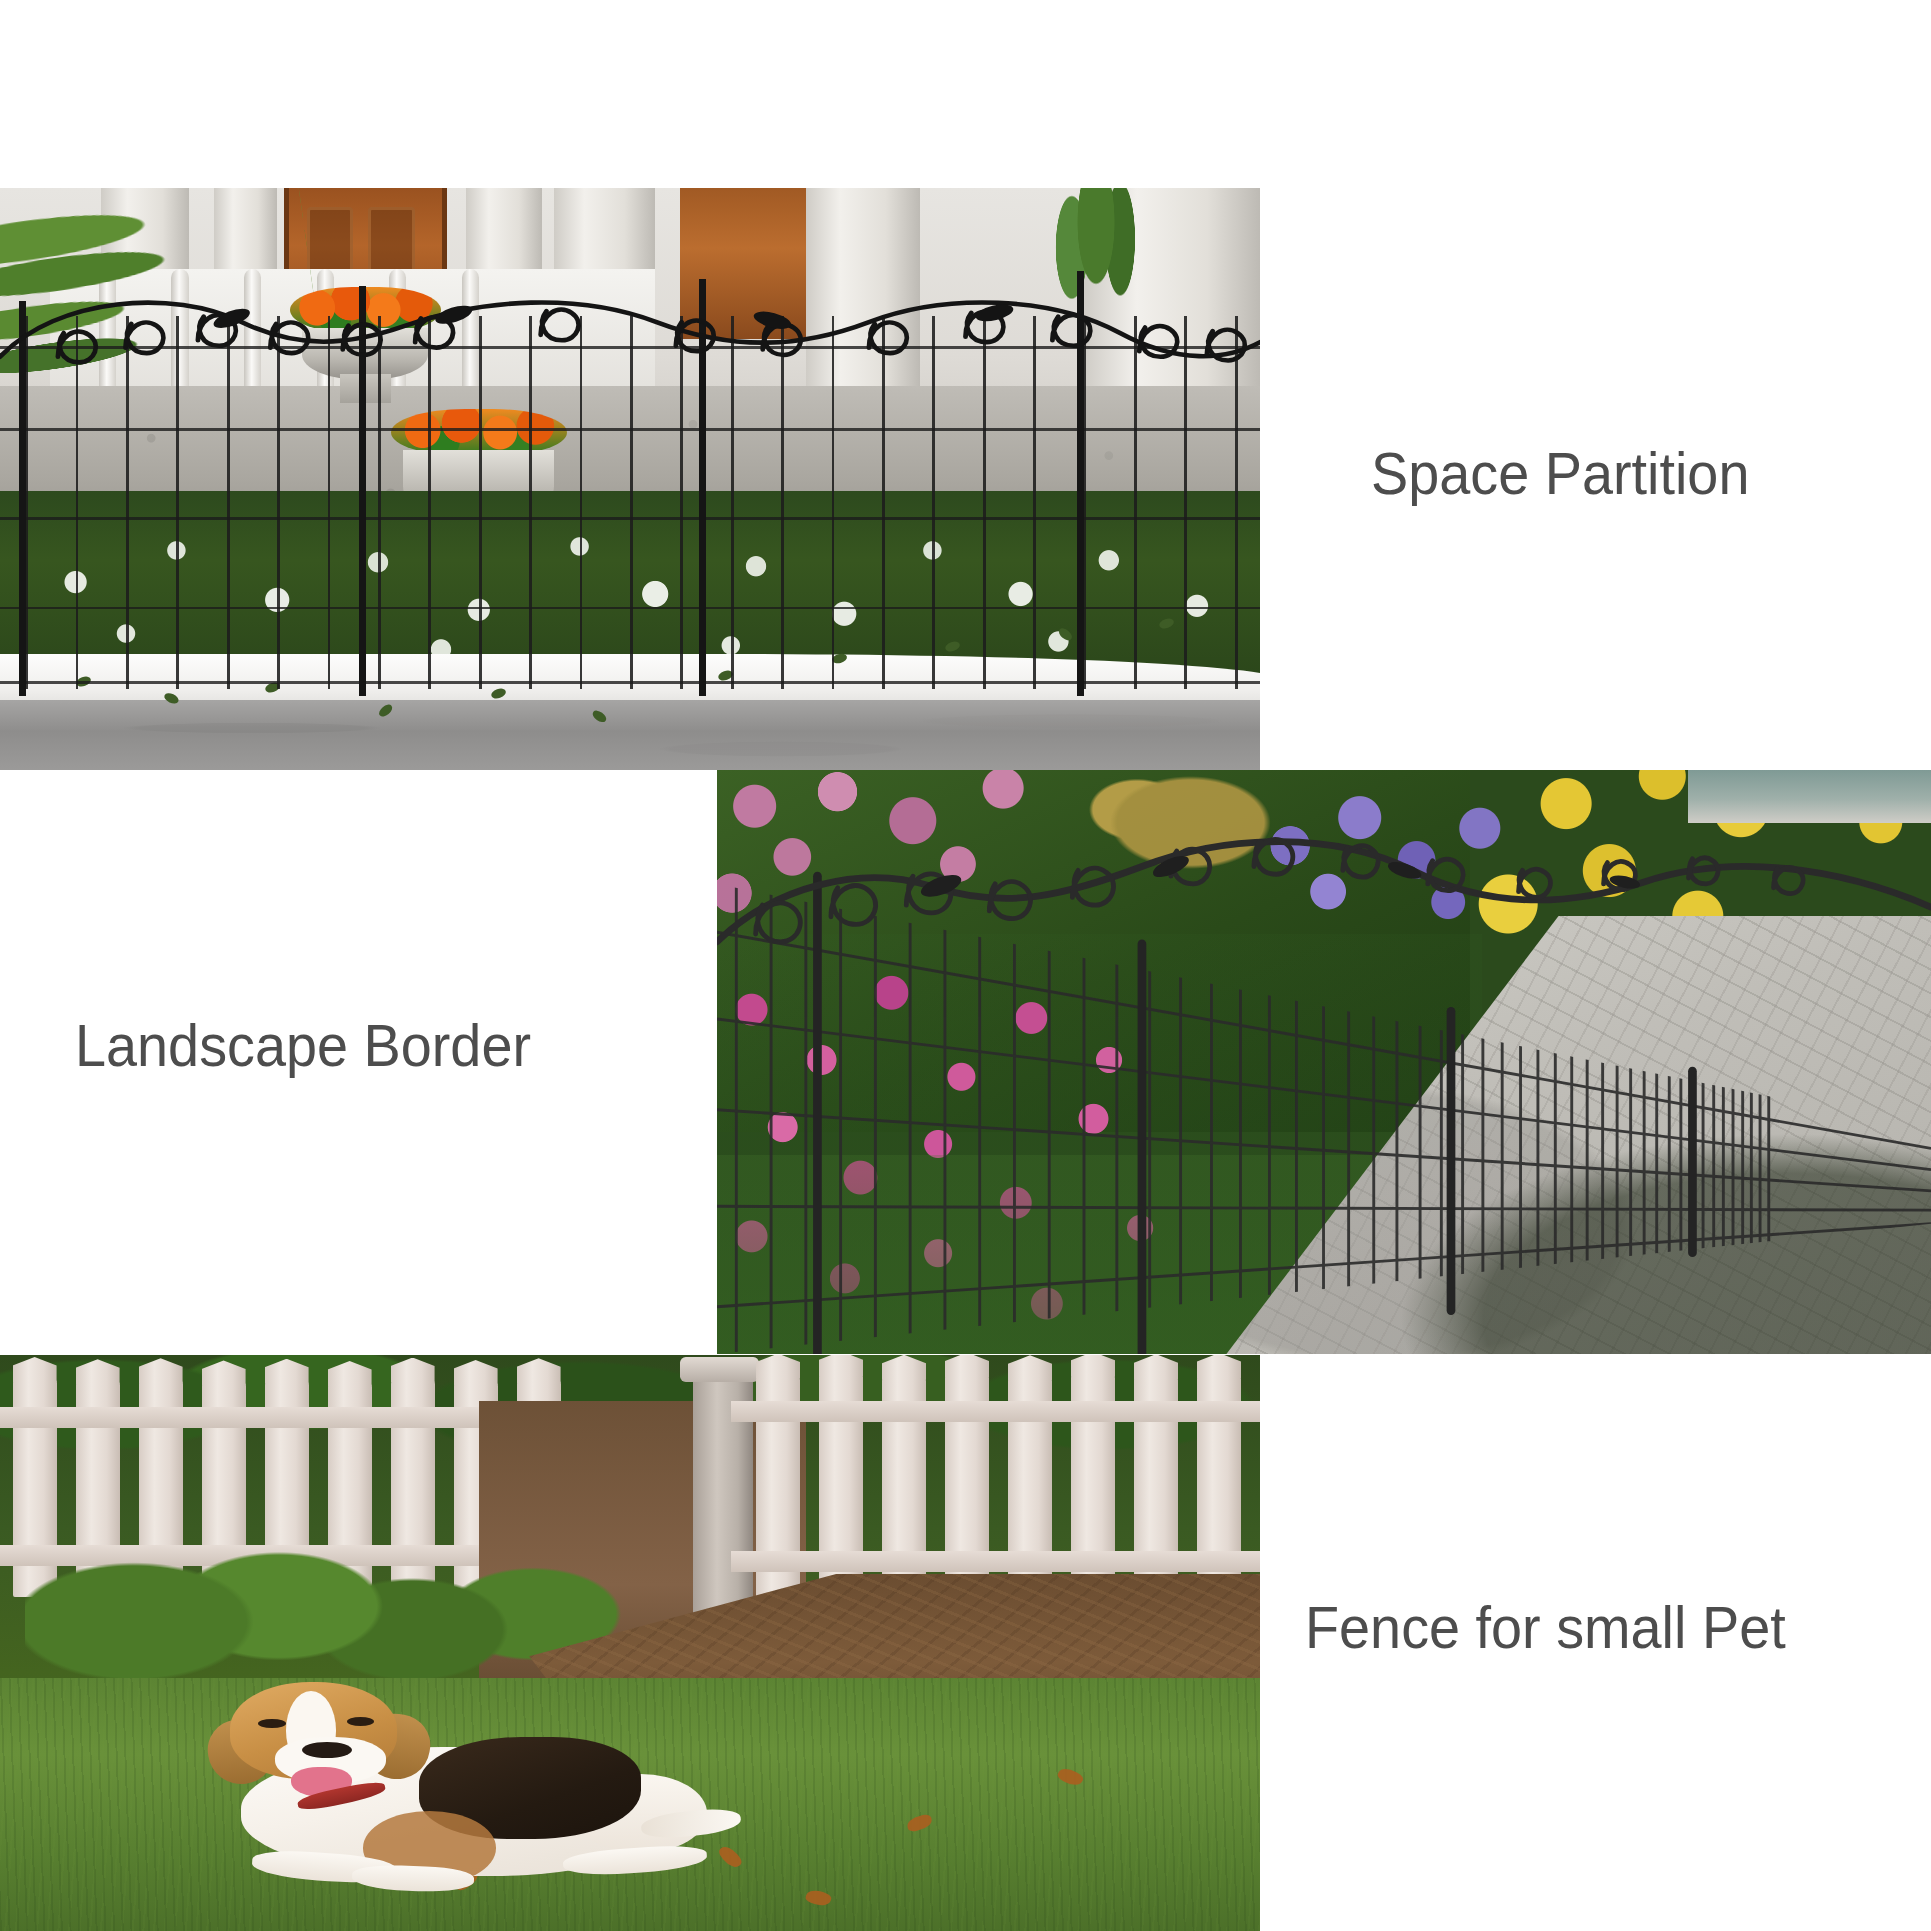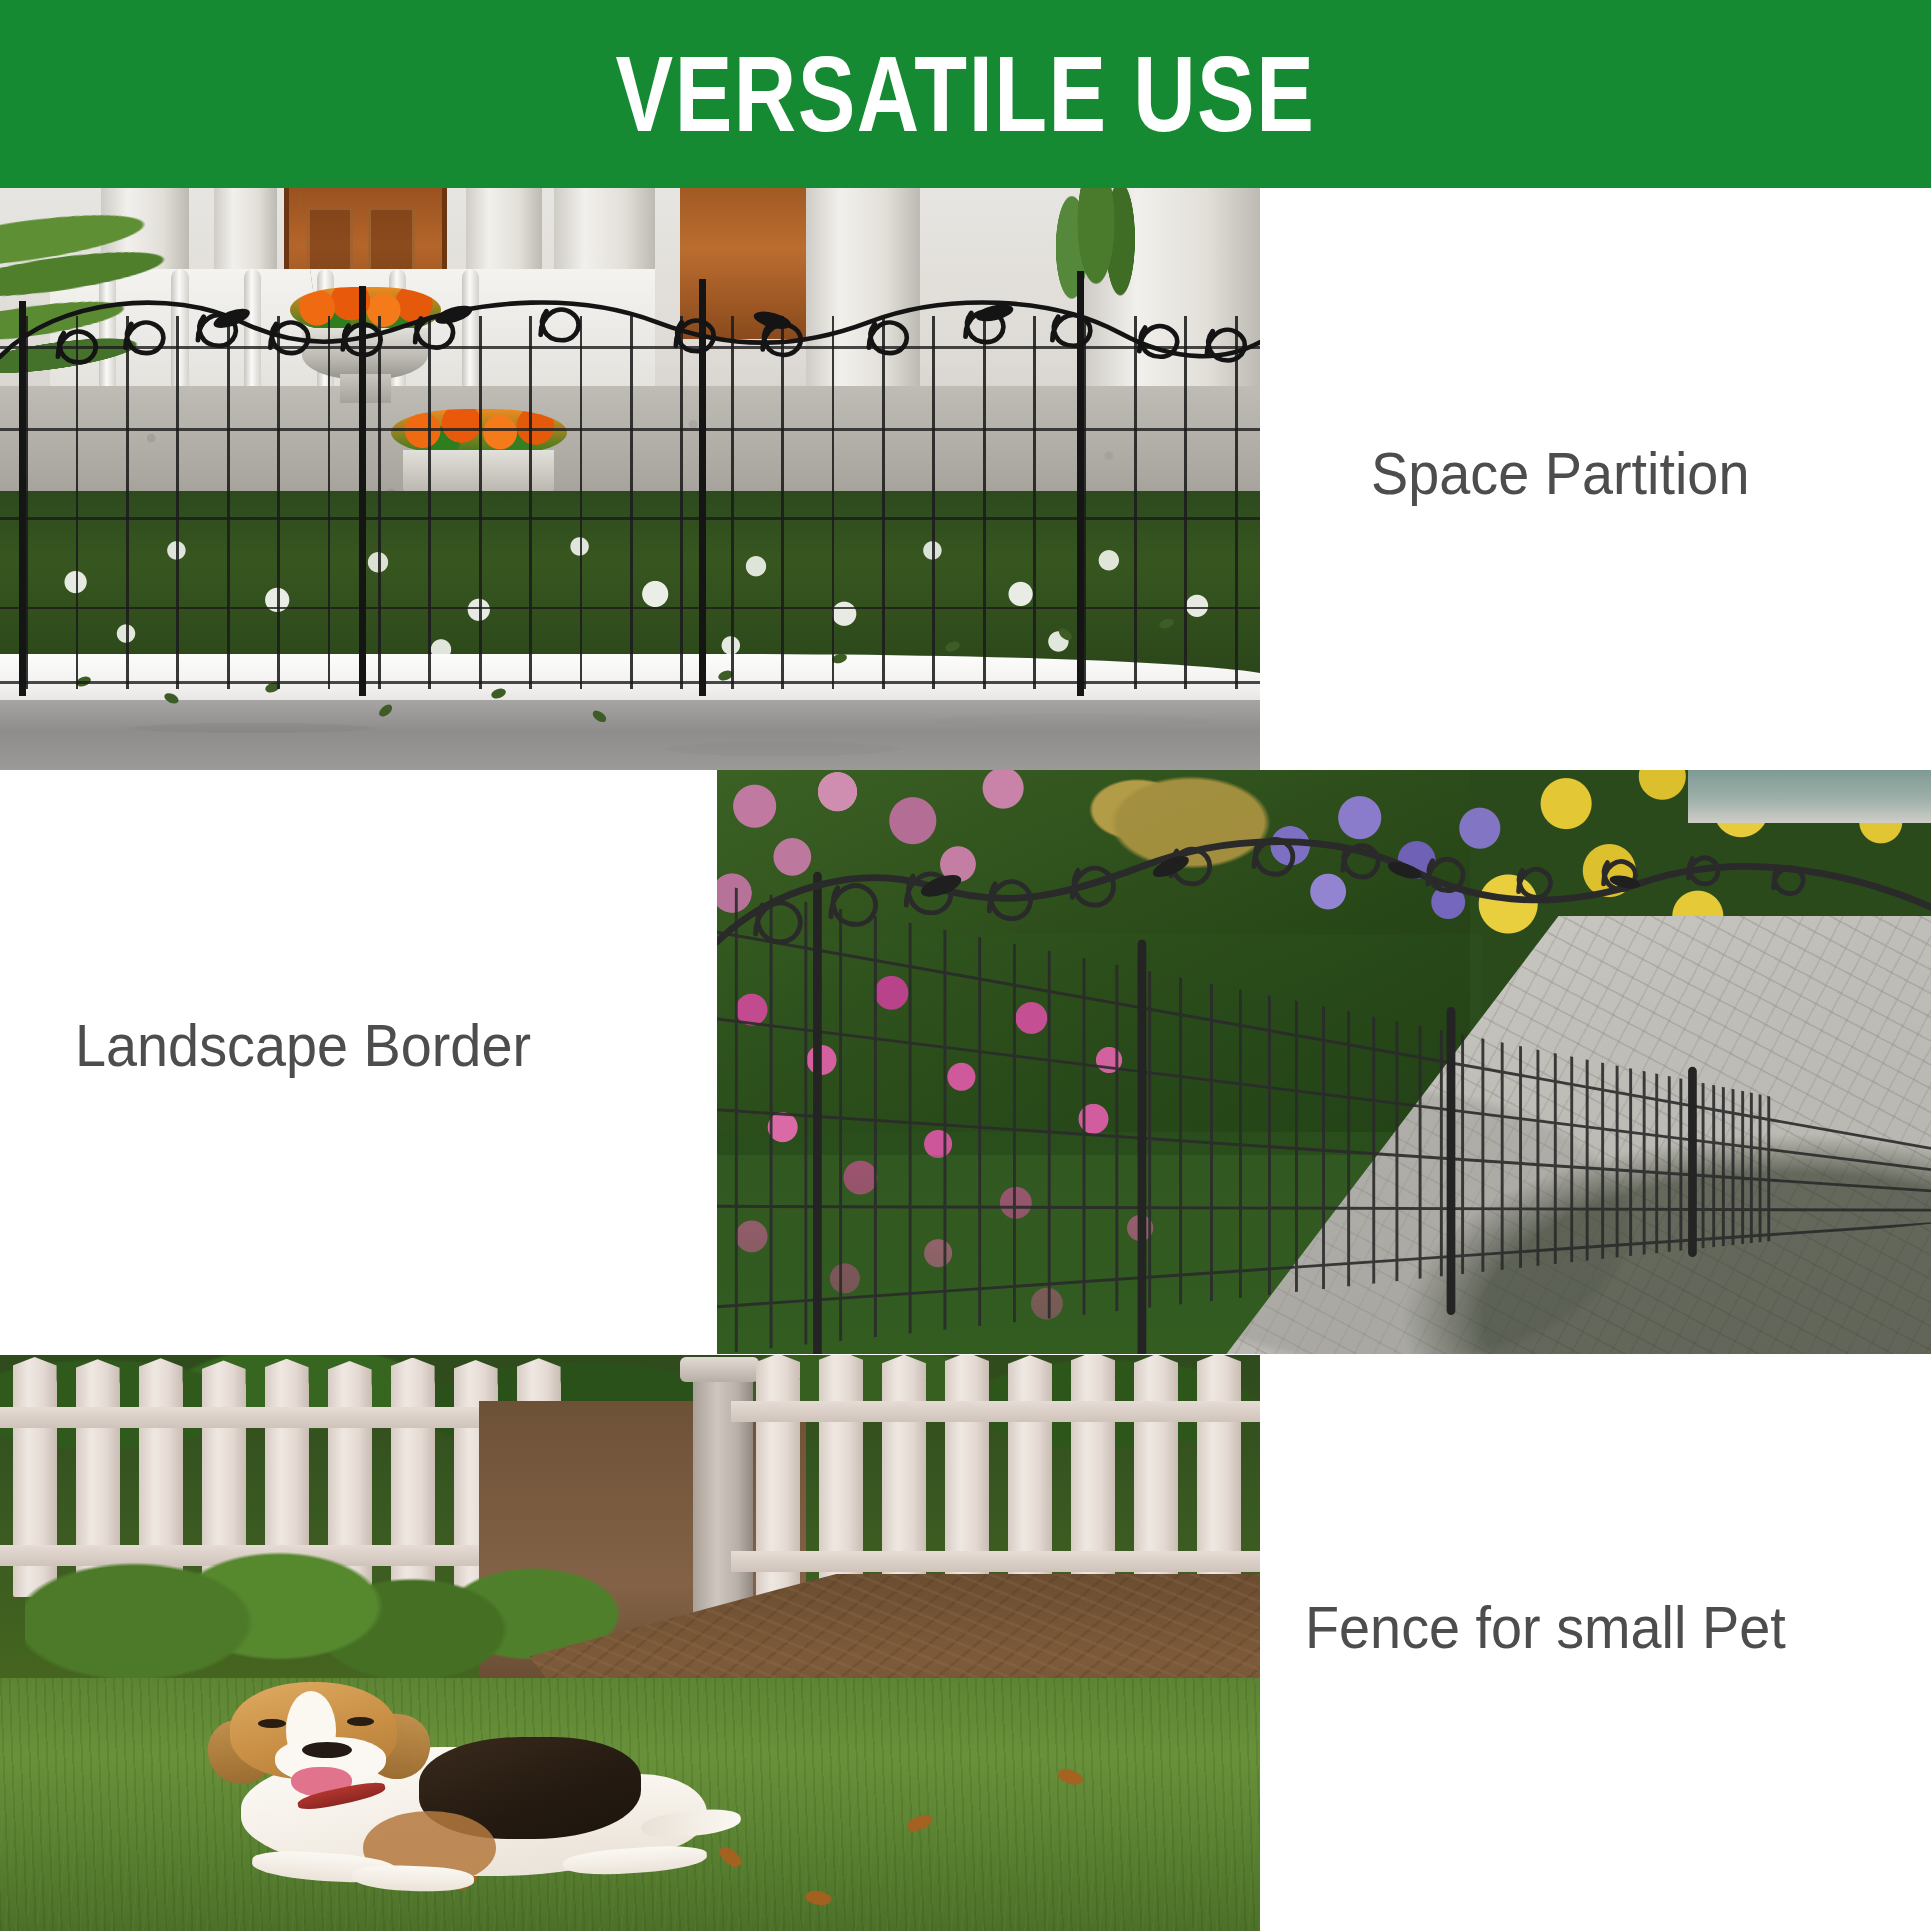--- a/index.html
+++ b/index.html
@@ -270,23 +270,20 @@
      background:linear-gradient(180deg,#fbf8f3,#ebe3d9); }
   .dog-tail { position:absolute; right:-4%; top:58%; width:18%; height:11%;
      border-radius:44%; background:linear-gradient(90deg,#e9e1d6,#fbf8f3);
      transform:rotate(-6deg); }
 </style>
 </head>
 <body>
 
 <div id="stage">
 
-  <div class="banner">
-    <div class="banner-title">VERSATILE USE</div>
-  </div>
 
   <div class="photo" id="photo1">
     <div class="p1-sky"></div>
     <div class="p1-building"></div>
 
     <div class="p1-col" style="left:8%;width:7%;"></div>
     <div class="p1-col" style="left:17%;width:5%;"></div>
     <div class="p1-col" style="left:37%;width:6%;"></div>
     <div class="p1-col" style="left:44%;width:8%;"></div>
     <div class="p1-col" style="left:64%;width:9%;"></div>

